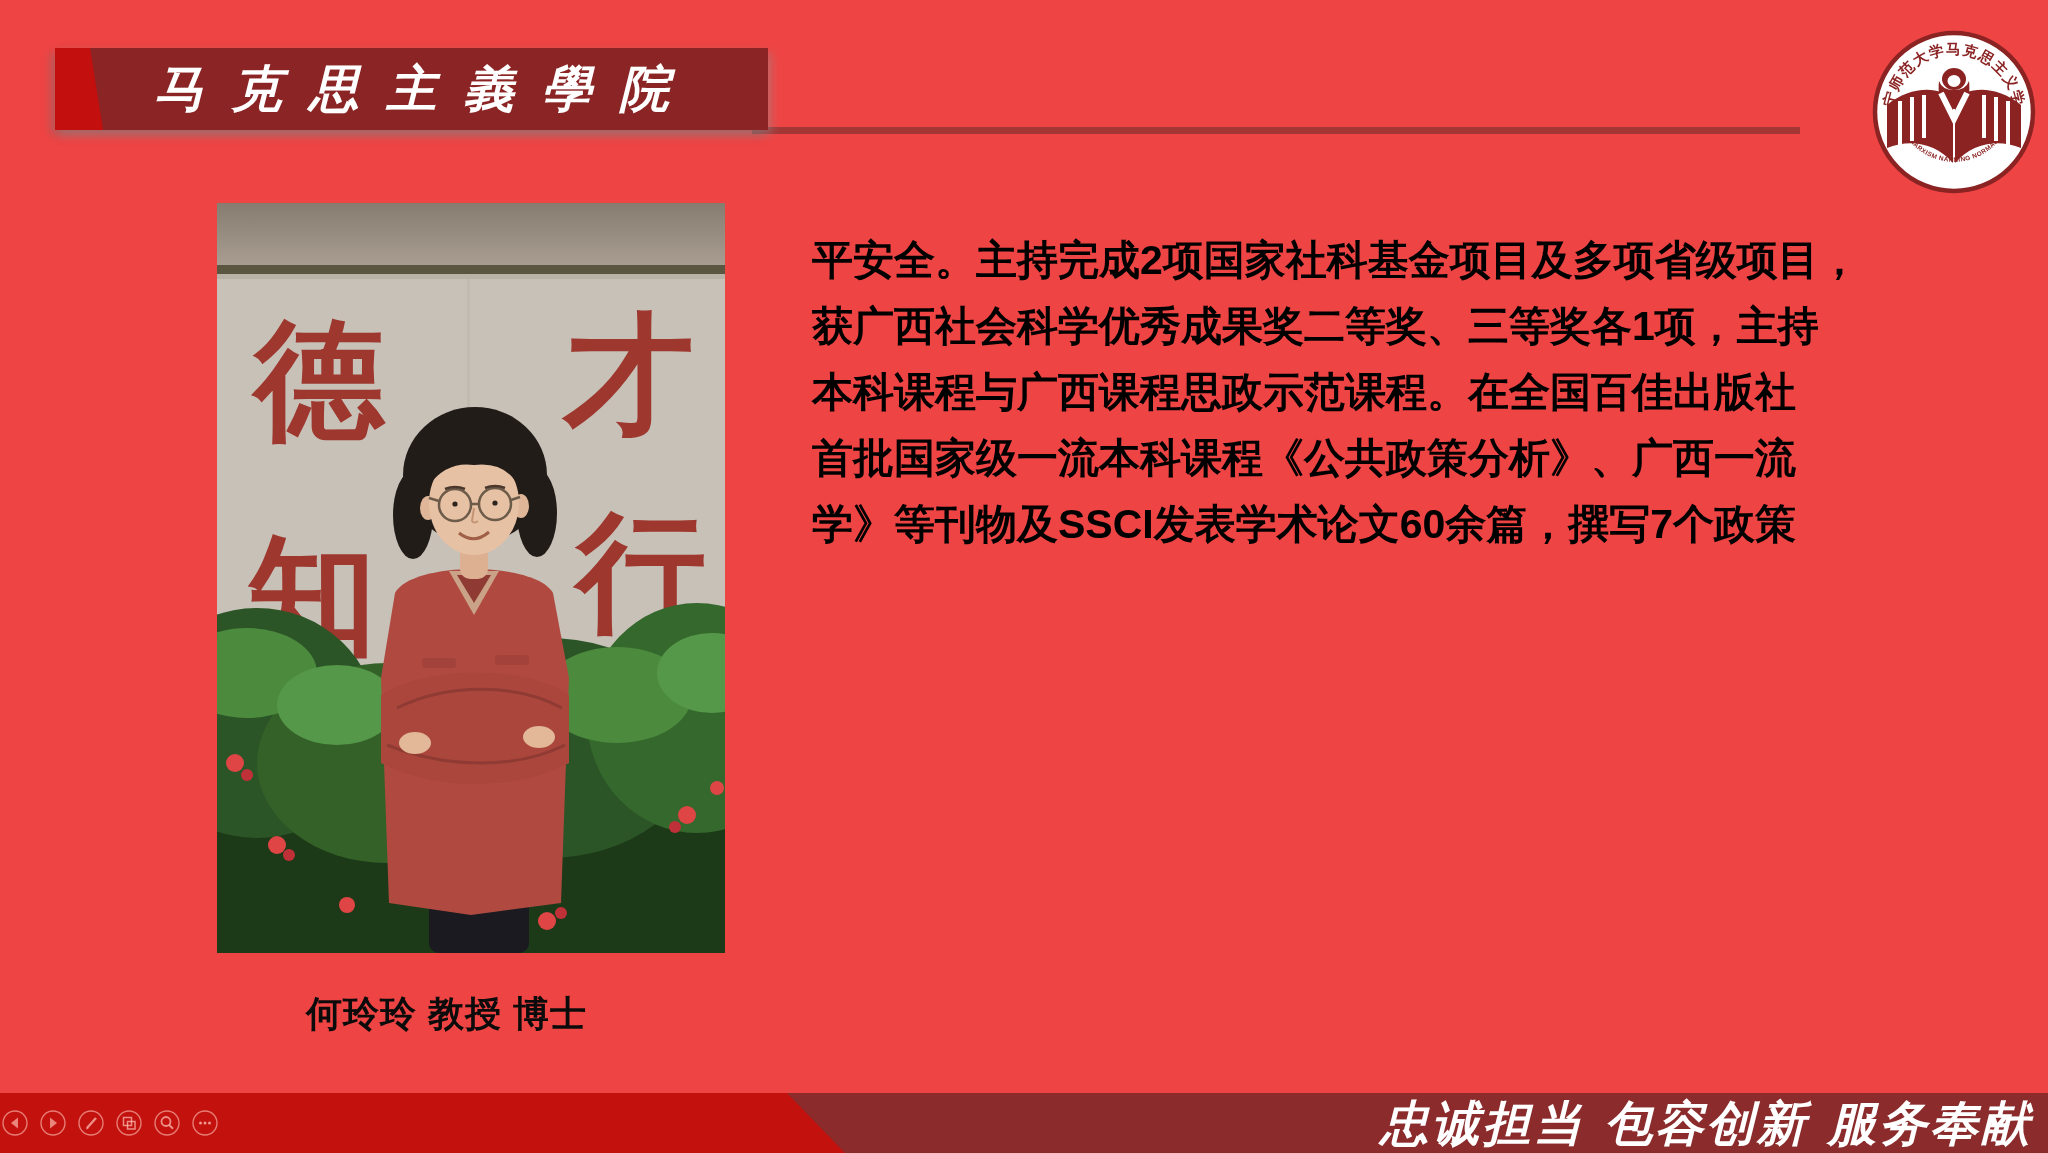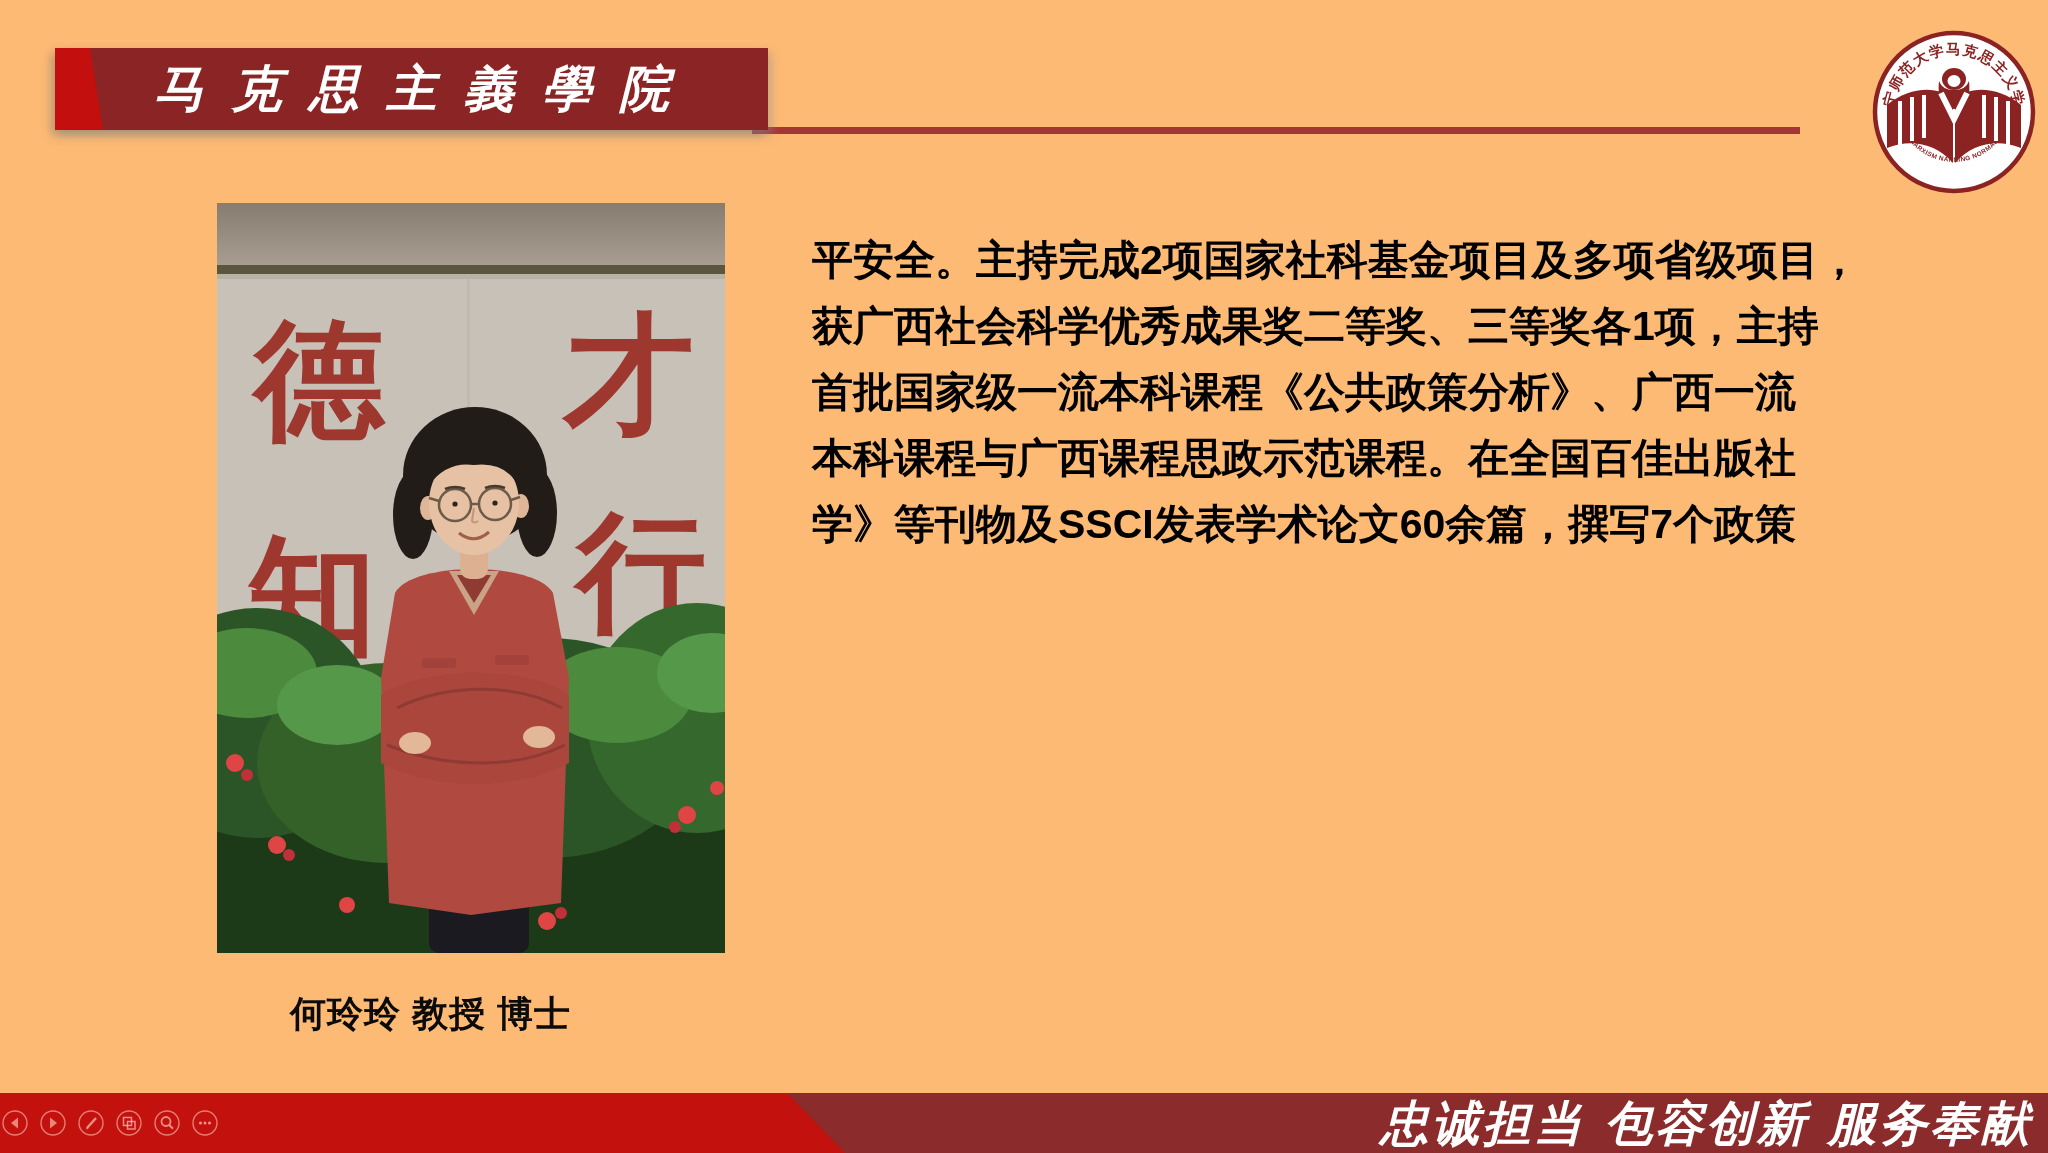--- a/index.html
+++ b/index.html
@@ -1,20 +1,20 @@
 <!DOCTYPE html>
 <html><head>
 <meta charset="utf-8">
 <style>
   * { margin:0; padding:0; box-sizing:border-box; }
   html,body { background:#ffffff; }
   body { font-family:"Liberation Sans", sans-serif; }
   .slide {
     position:relative; width:2048px; height:1153px;
-    background:#fdba74; overflow:hidden;
+    background:#ef4444; overflow:hidden;
   }
 
   
   .banner {
     position:absolute; left:55px; top:48px; width:713px; height:82px;
     background:#8b2424;
     box-shadow:-4px 5px 9px rgba(110,110,110,.45), 4px 5px 9px rgba(150,150,150,.4);
     z-index:3;
   }
   .banner-accent {
@@ -41,21 +41,21 @@
   .seal-en { font-size:6.4px; font-weight:bold; fill:#8b2323; letter-spacing:.45px;
              font-family:"Liberation Sans",sans-serif; }
 
   
   .photo-wrap { position:absolute; left:217px; top:203px; width:508px; height:750px; }
   .photo-wrap svg { display:block; width:100%; height:100%; }
   .wall-char { font-family:"Liberation Serif","DejaVu Serif",serif;
                font-weight:bold; fill:#9e372e; }
 
   .caption {
-    position:absolute; left:290px; top:990px;
+    position:absolute; left:306px; top:990px;
     font-size:36px; font-weight:bold; color:#0b0b0b; letter-spacing:1px;
     white-space:nowrap;
   }
 
   
   .bio {
     position:absolute; left:812px; top:227px; width:1000px;
     color:#000; font-size:41px; font-weight:700; line-height:66px;
     font-family:"Liberation Sans","DejaVu Sans",sans-serif;
   }
@@ -206,22 +206,22 @@
         <path d="M242 330 Q257 342 272 329" stroke="#a06048" stroke-width="3" fill="none"></path>
       </g>
     </svg>
   </div>
 
   <div class="caption">何玲玲 教授 博士</div>
 
   <div class="bio">
     <p>平安全。主持完成2项国家社科基金项目及多项省级项目，</p>
     <p>获广西社会科学优秀成果奖二等奖、三等奖各1项，主持</p>
+    <p>本科课程与广西课程思政示范课程。在全国百佳出版社</p>
     <p>首批国家级一流本科课程《公共政策分析》、广西一流</p>
-    <p>本科课程与广西课程思政示范课程。在全国百佳出版社</p>
     <p>学》等刊物及SSCI发表学术论文60余篇，撰写7个政策</p>
   </div>
 
   <div class="footer">
     <div class="footer-bright"></div>
 
     <div class="controls">
       <div class="ctl">
         <svg viewBox="0 0 26 26">
           <circle cx="13" cy="13" r="12" fill="none" stroke="rgba(255,195,185,.6)" stroke-width="1.4"></circle>

